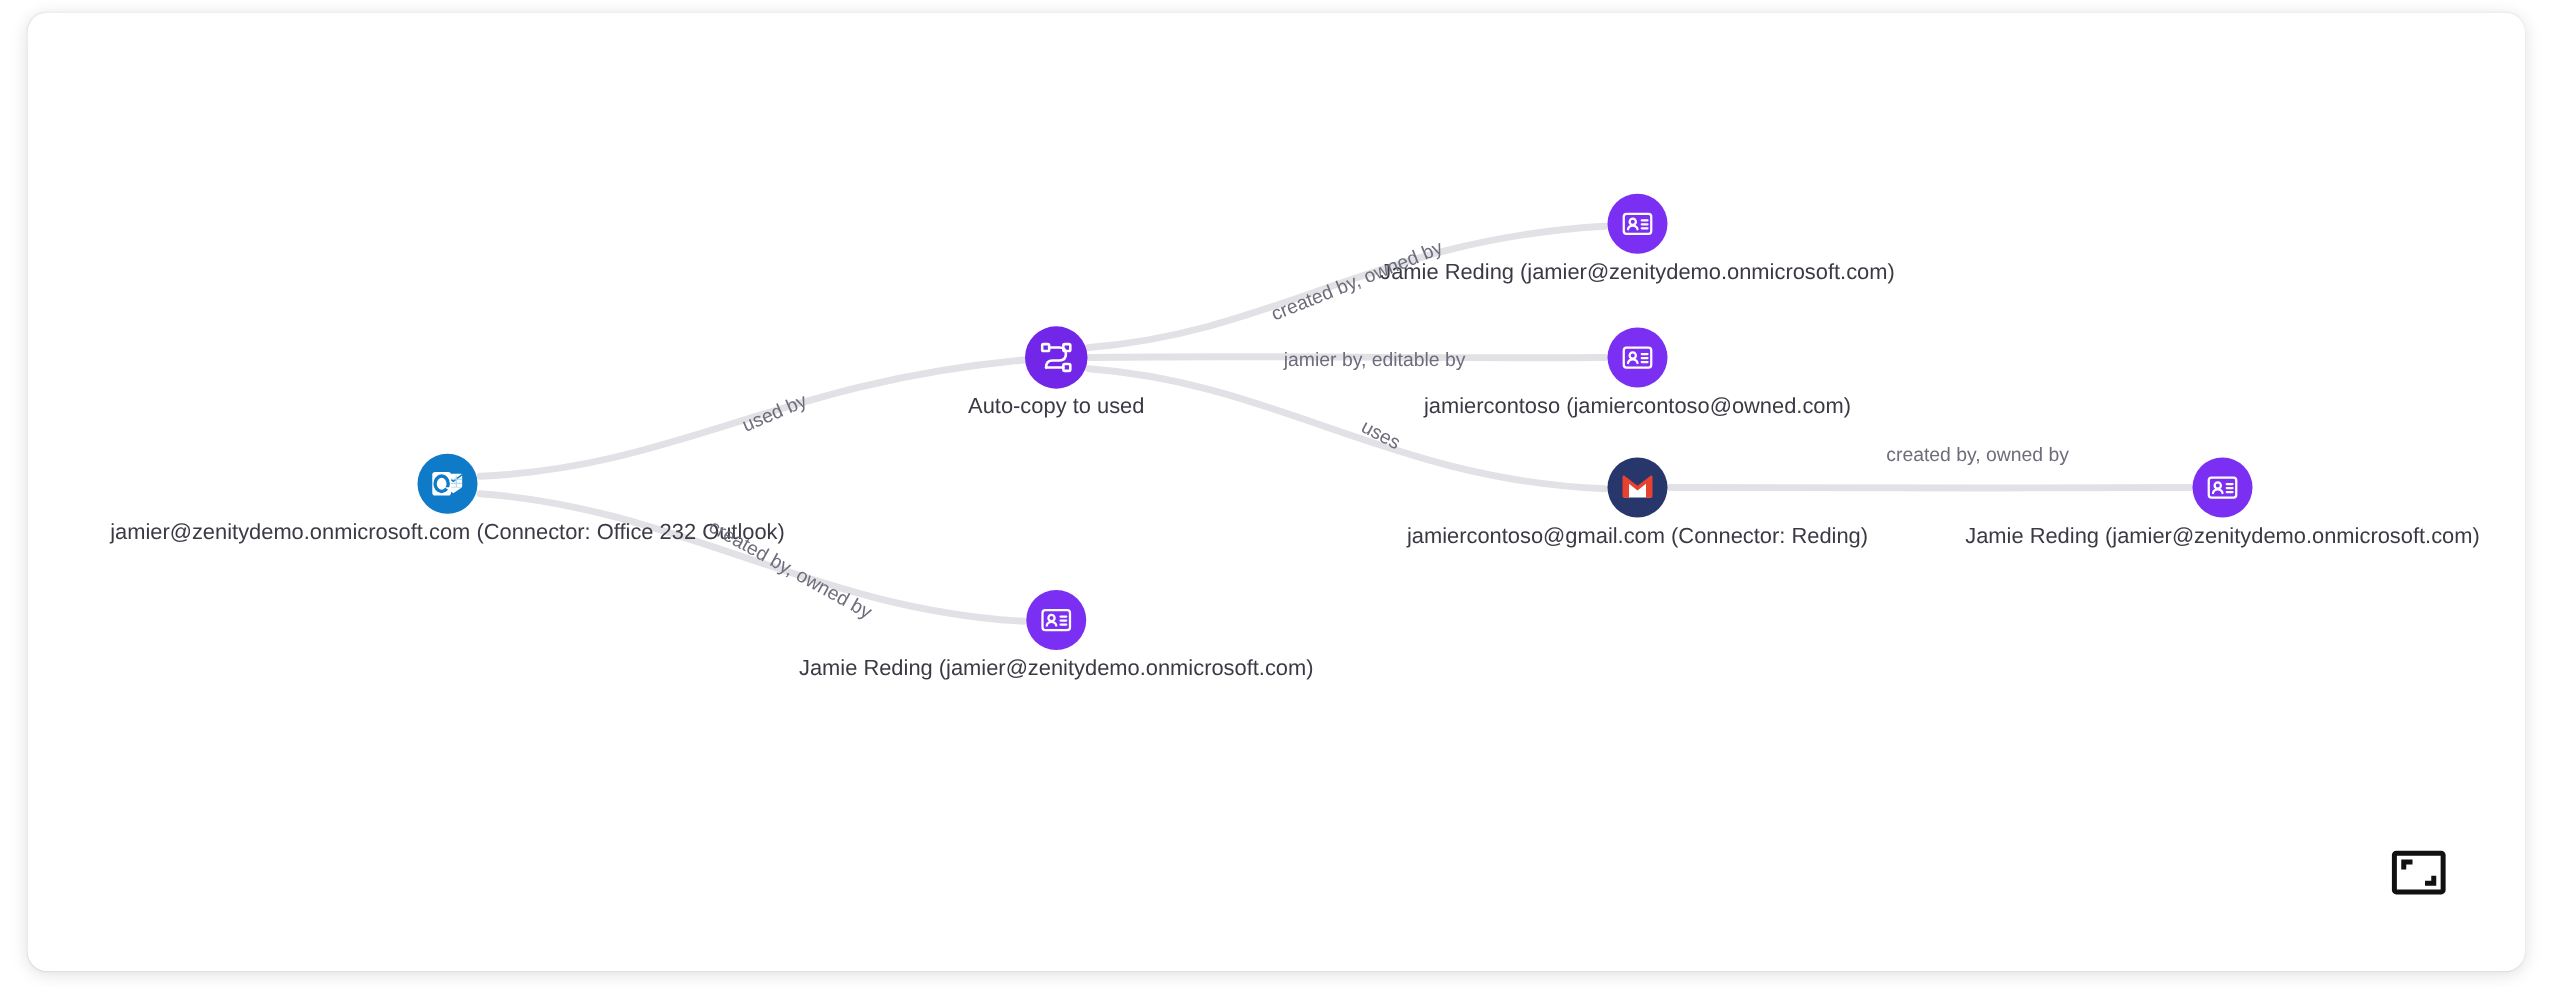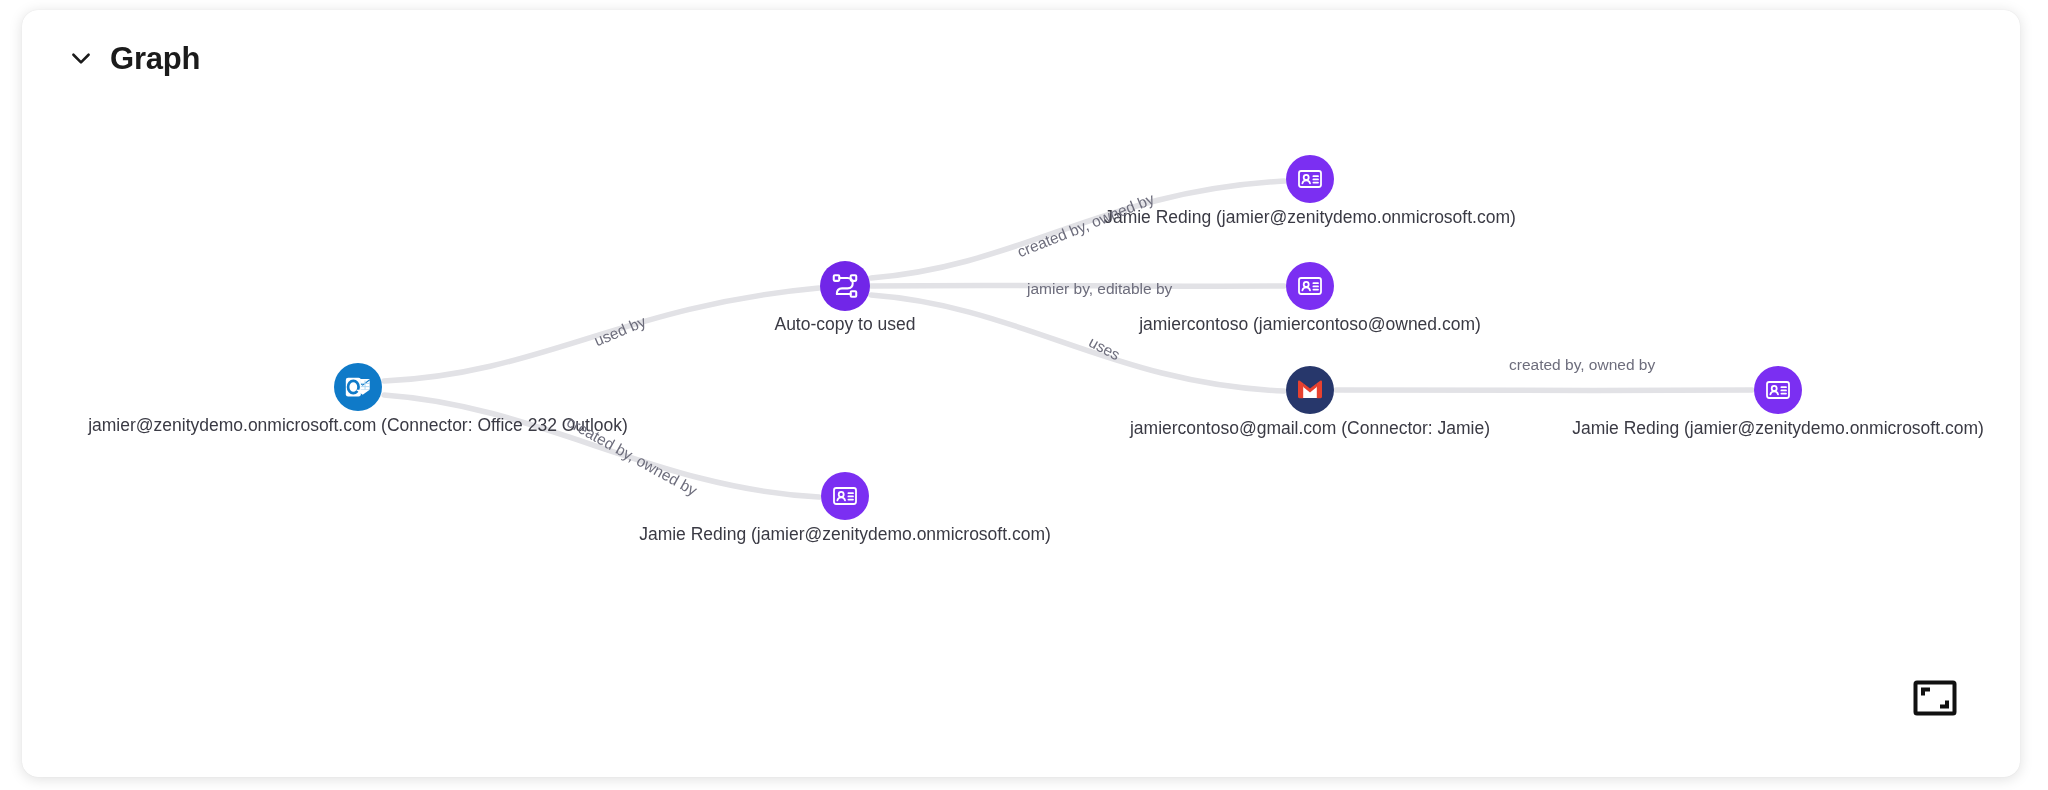--- a/index.html
+++ b/index.html
@@ -139,28 +139,20 @@
   }
   .fit-button svg { display: block; }
 </style>
 </head>
 <body>
 
 <div id="app">
 
   <div class="graph-card">
 
-    <div class="card-header">
-      <span class="chevron-icon">
-        <svg width="26" height="26" viewBox="0 0 24 24" fill="none" stroke="#1b1b1b" stroke-width="2.4" stroke-linecap="round" stroke-linejoin="round">
-          <polyline points="5 9 12 16 19 9"></polyline>
-        </svg>
-      </span>
-      <span class="card-title">Graph</span>
-    </div>
 
     <div class="graph-canvas">
 
       <svg class="edges-svg" viewBox="0 0 1998 671" preserveAspectRatio="none">
         <g fill="none" stroke="#e2e2e6" stroke-width="5.5" stroke-linecap="round">
 
           <path d="M 362,275 C 520,268 600,200 797,182"></path>
 
           <path d="M 849,172 C 1000,160 1080,85 1262,75"></path>
 
@@ -236,21 +228,21 @@
 
       <div class="node" style="left:1288px; top:284px;">
         <div class="node-circle sz-gmail">
           <svg width="28" height="28" viewBox="0 0 28 22">
             <path d="M3 3.5 L14 12.6 L25 3.5 L25 19 L3 19 Z" fill="#ffffff"></path>
             <path d="M2 2.6 C2 1.6 3.0 1.1 3.8 1.7 L7.2 4.3 L7.2 19.2 L3.4 19.2 C2.6 19.2 2 18.6 2 17.8 Z" fill="#e8412f"></path>
             <path d="M26 2.6 C26 1.6 25.0 1.1 24.2 1.7 L20.8 4.3 L20.8 19.2 L24.6 19.2 C25.4 19.2 26 18.6 26 17.8 Z" fill="#e8412f"></path>
             <path d="M7.2 4.3 L14 9.6 L20.8 4.3 L20.8 8.0 L14 13.4 L7.2 8.0 Z" fill="#e8412f"></path>
           </svg>
         </div>
-        <div class="node-label">jamiercontoso@gmail.com (Connector: Jamie)</div>
+        <div class="node-label">jamiercontoso@gmail.com (Connector: Reding)</div>
       </div>
 
       <div class="node" style="left:1756px; top:284px;">
         <div class="node-circle sz-user">
           <svg width="28" height="28" viewBox="0 0 28 28" fill="none" stroke="#ffffff" stroke-width="1.8" stroke-linecap="round" stroke-linejoin="round">
             <rect x="3" y="6" width="22" height="16" rx="2.2"></rect>
             <circle cx="10.2" cy="12.4" r="2.5"></circle>
             <path d="M6.4 18.4 C6.9 16.2 8.5 15.4 10.2 15.4 C11.9 15.4 13.5 16.2 14.0 18.4"></path>
             <line x1="17.4" y1="11.2" x2="22.0" y2="11.2"></line>
             <line x1="17.4" y1="14.4" x2="22.0" y2="14.4"></line>

